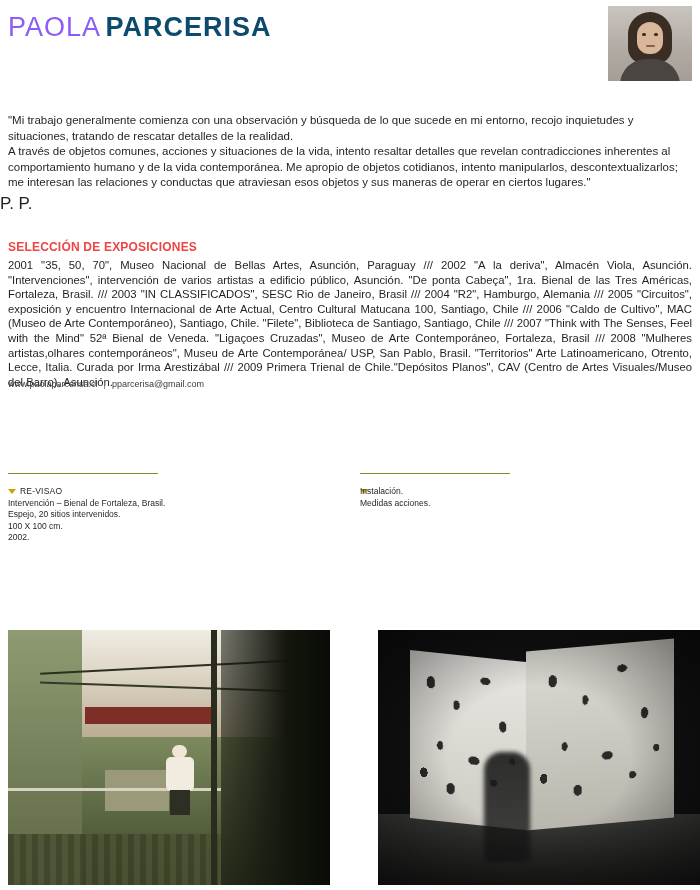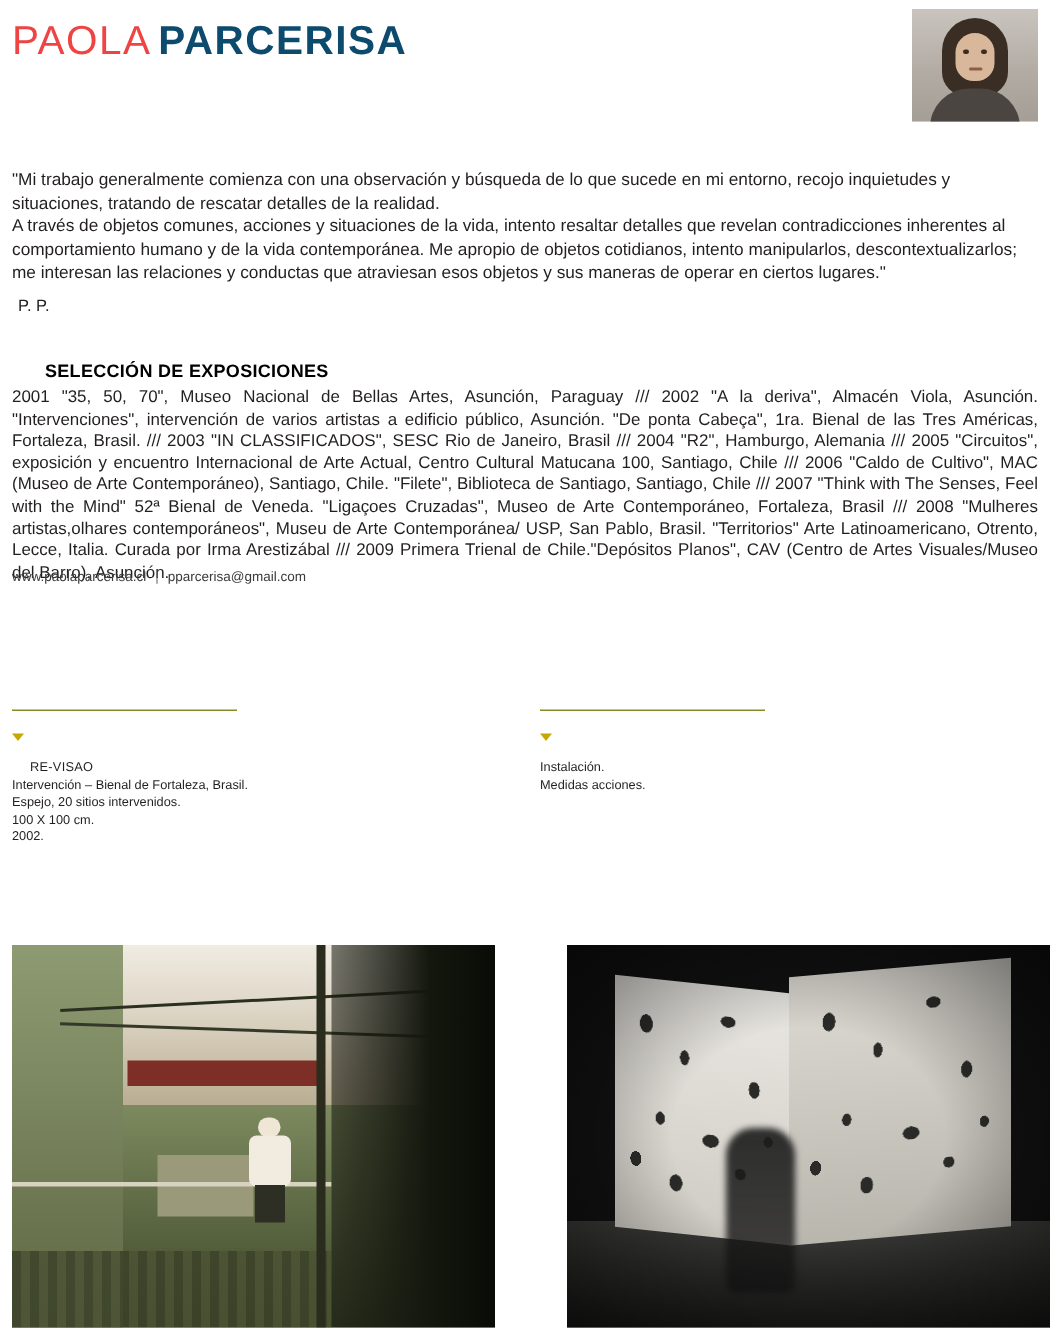--- a/index.html
+++ b/index.html
@@ -24,21 +24,21 @@
   
   .title-block {
     position: absolute;
     left: 8px;
     top: 12px;
     white-space: nowrap;
   }
   .title-first {
     font-size: 27px;
     letter-spacing: 1px;
-    color: #ef4444;
+    color: #8b5cf6;
     font-weight: normal;
   }
   .title-last {
     font-size: 27px;
     letter-spacing: 1px;
     color: #0c4a6e;
     font-weight: bold;
   }
 
   .portrait {
@@ -118,36 +118,35 @@
     width: 682px;
     font-size: 11.5px;
     line-height: 15.5px;
     text-align: left;
   }
   .statement p {
     margin: 0 0 0 0;
   }
   .initials {
     position: absolute;
-    left: 12px;
+    left: 0;
     top: 197px;
-    font-size: 11px;
+    font-size: 17px;
     line-height: 14px;
   }
 
   
   .section-title {
     position: absolute;
     left: 8px;
     top: 240px;
     font-size: 12px;
     font-weight: bold;
-    color: #000000;
+    color: #ef4444;
     letter-spacing: 0.2px;
-    margin-left: 22px;
   }
   .expos {
     position: absolute;
     left: 8px;
     top: 258px;
     width: 684px;
     font-size: 11.3px;
     line-height: 14.6px;
     text-align: justify;
   }
@@ -172,21 +171,20 @@
   }
   .rule-left { left: 8px; top: 473px; width: 150px; }
   .rule-right { left: 360px; top: 473px; width: 150px; }
 
   
   .caption {
     position: absolute;
     font-size: 8.5px;
     line-height: 11.5px;
     color: #231f20;
-    margin-top: 20px;
   }
   .caption-left { left: 8px; top: 486px; width: 230px; }
   .caption-right { left: 360px; top: 486px; width: 230px; }
   .caption .head {
     display: block;
     letter-spacing: 0.2px;
   }
   .tri {
     position: absolute;
     width: 0; height: 0;

